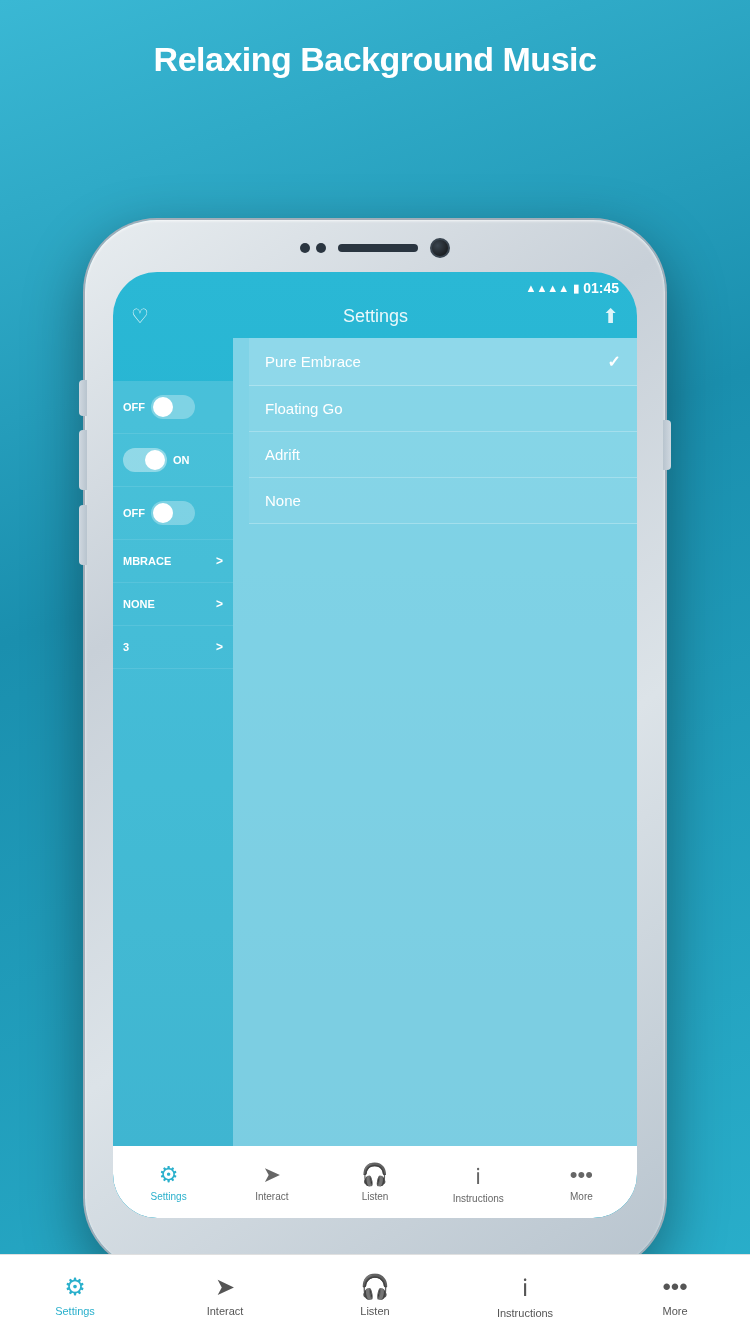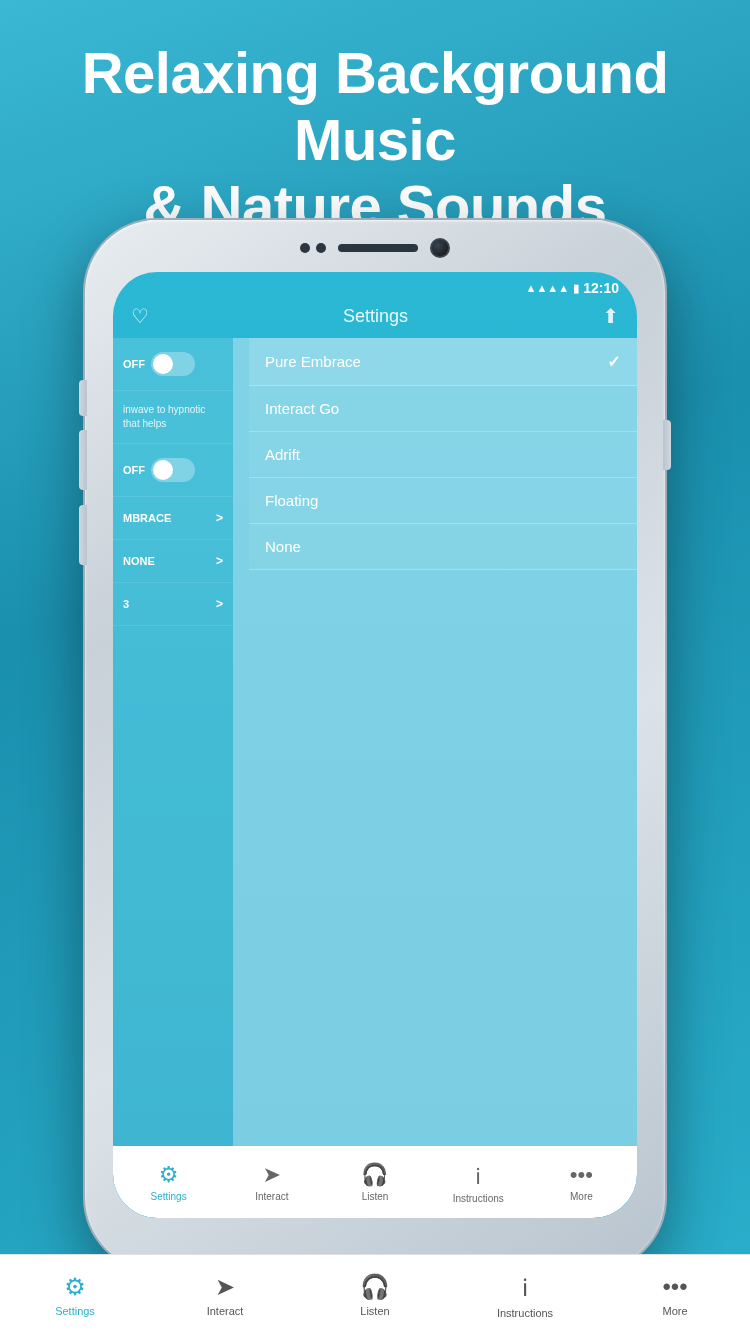--- a/index.html
+++ b/index.html
@@ -10,21 +10,21 @@
       font-family: -apple-system, BlinkMacSystemFont, 'Helvetica Neue', Arial, sans-serif;
       overflow: hidden;
       position: relative;
     }
 
     
     .header-text {
       text-align: center;
       color: white;
       padding: 40px 60px 20px;
-      font-size: 58px;
+      font-size: 34px;
       font-weight: 800;
       line-height: 1.15;
       letter-spacing: -0.5px;
     }
 
     
     .phone-wrapper {
       position: absolute;
       top: 220px;
       left: 50%;
@@ -129,20 +129,21 @@
     }
 
     
     .left-panel {
       width: 120px;
       background: rgba(255,255,255,0.15);
       display: flex;
       flex-direction: column;
       gap: 0;
       flex-shrink: 0;
+      margin-top: 43px;
     }
 
     .left-row {
       padding: 14px 10px;
       border-bottom: 1px solid rgba(255,255,255,0.1);
       display: flex;
       align-items: center;
       gap: 6px;
       color: white;
       font-size: 12px;
@@ -327,21 +328,20 @@
     .outer-tab-icon { font-size: 24px; color: #555; }
     .outer-tab-icon.active { color: #2ab0cc; }
     .outer-tab-label { font-size: 11px; color: #555; }
     .outer-tab-label.active { color: #2ab0cc; }
   </style>
 </head>
 <body>
 
 <div class="header-text">
   <span>Relaxing Background Music</span><br>
-  <span>&amp; Nature Sounds</span>
 </div>
 
 <div class="phone-wrapper">
 
   <div class="phone-shell">
 
     <div class="notch-camera">
       <div class="camera-dots">
         <div class="camera-dot"></div>
         <div class="camera-dot"></div>
@@ -353,45 +353,46 @@
     <div class="side-btn-right"></div>
     <div class="side-btn-left-1"></div>
     <div class="side-btn-left-2"></div>
     <div class="side-btn-left-3"></div>
 
     <div class="phone-screen">
 
       <div class="status-bar">
         <span class="signal-icon">▲▲▲▲</span>
         <span class="battery-icon">▮</span>
-        <span class="time">12:10</span>
+        <span class="time">01:45</span>
       </div>
 
       <div class="top-bar">
         <span class="heart-icon">♡</span>
         <span class="top-bar-title">Settings</span>
         <span class="share-icon">⬆</span>
       </div>
 
       <div class="phone-content">
 
         <div class="left-panel">
           <div class="left-row">
             <span class="toggle-label">OFF</span>
             <div class="toggle off">
               <div class="toggle-knob"></div>
             </div>
           </div>
 
-
-          <div class="left-text-row">
-            <span>inwave
-to hypnotic
-that helps</span>
-          </div>
+          <div class="left-row">
+            <div class="toggle on">
+              <div class="toggle-knob"></div>
+            </div>
+            <span class="toggle-label">ON</span>
+          </div>
+
 
           <div class="left-row">
             <span class="toggle-label">OFF</span>
             <div class="toggle off">
               <div class="toggle-knob"></div>
             </div>
           </div>
 
           <div class="left-option-row">
             <span>MBRACE</span>
@@ -410,29 +411,25 @@
         </div>
 
         <div class="right-panel">
 
           <div id="dropdown-items-container">
               <div class="dropdown-item selected">
       <span>Pure Embrace</span>
       <span class="check-mark">✓</span>
     </div>
               <div class="dropdown-item">
-      <span>Interact Go</span>
+      <span>Floating Go</span>
 
     </div>
               <div class="dropdown-item">
       <span>Adrift</span>
-
-    </div>
-              <div class="dropdown-item">
-      <span>Floating</span>
 
     </div>
               <div class="dropdown-item">
       <span>None</span>
 
     </div>
             </div>
         </div>
 
       </div>

